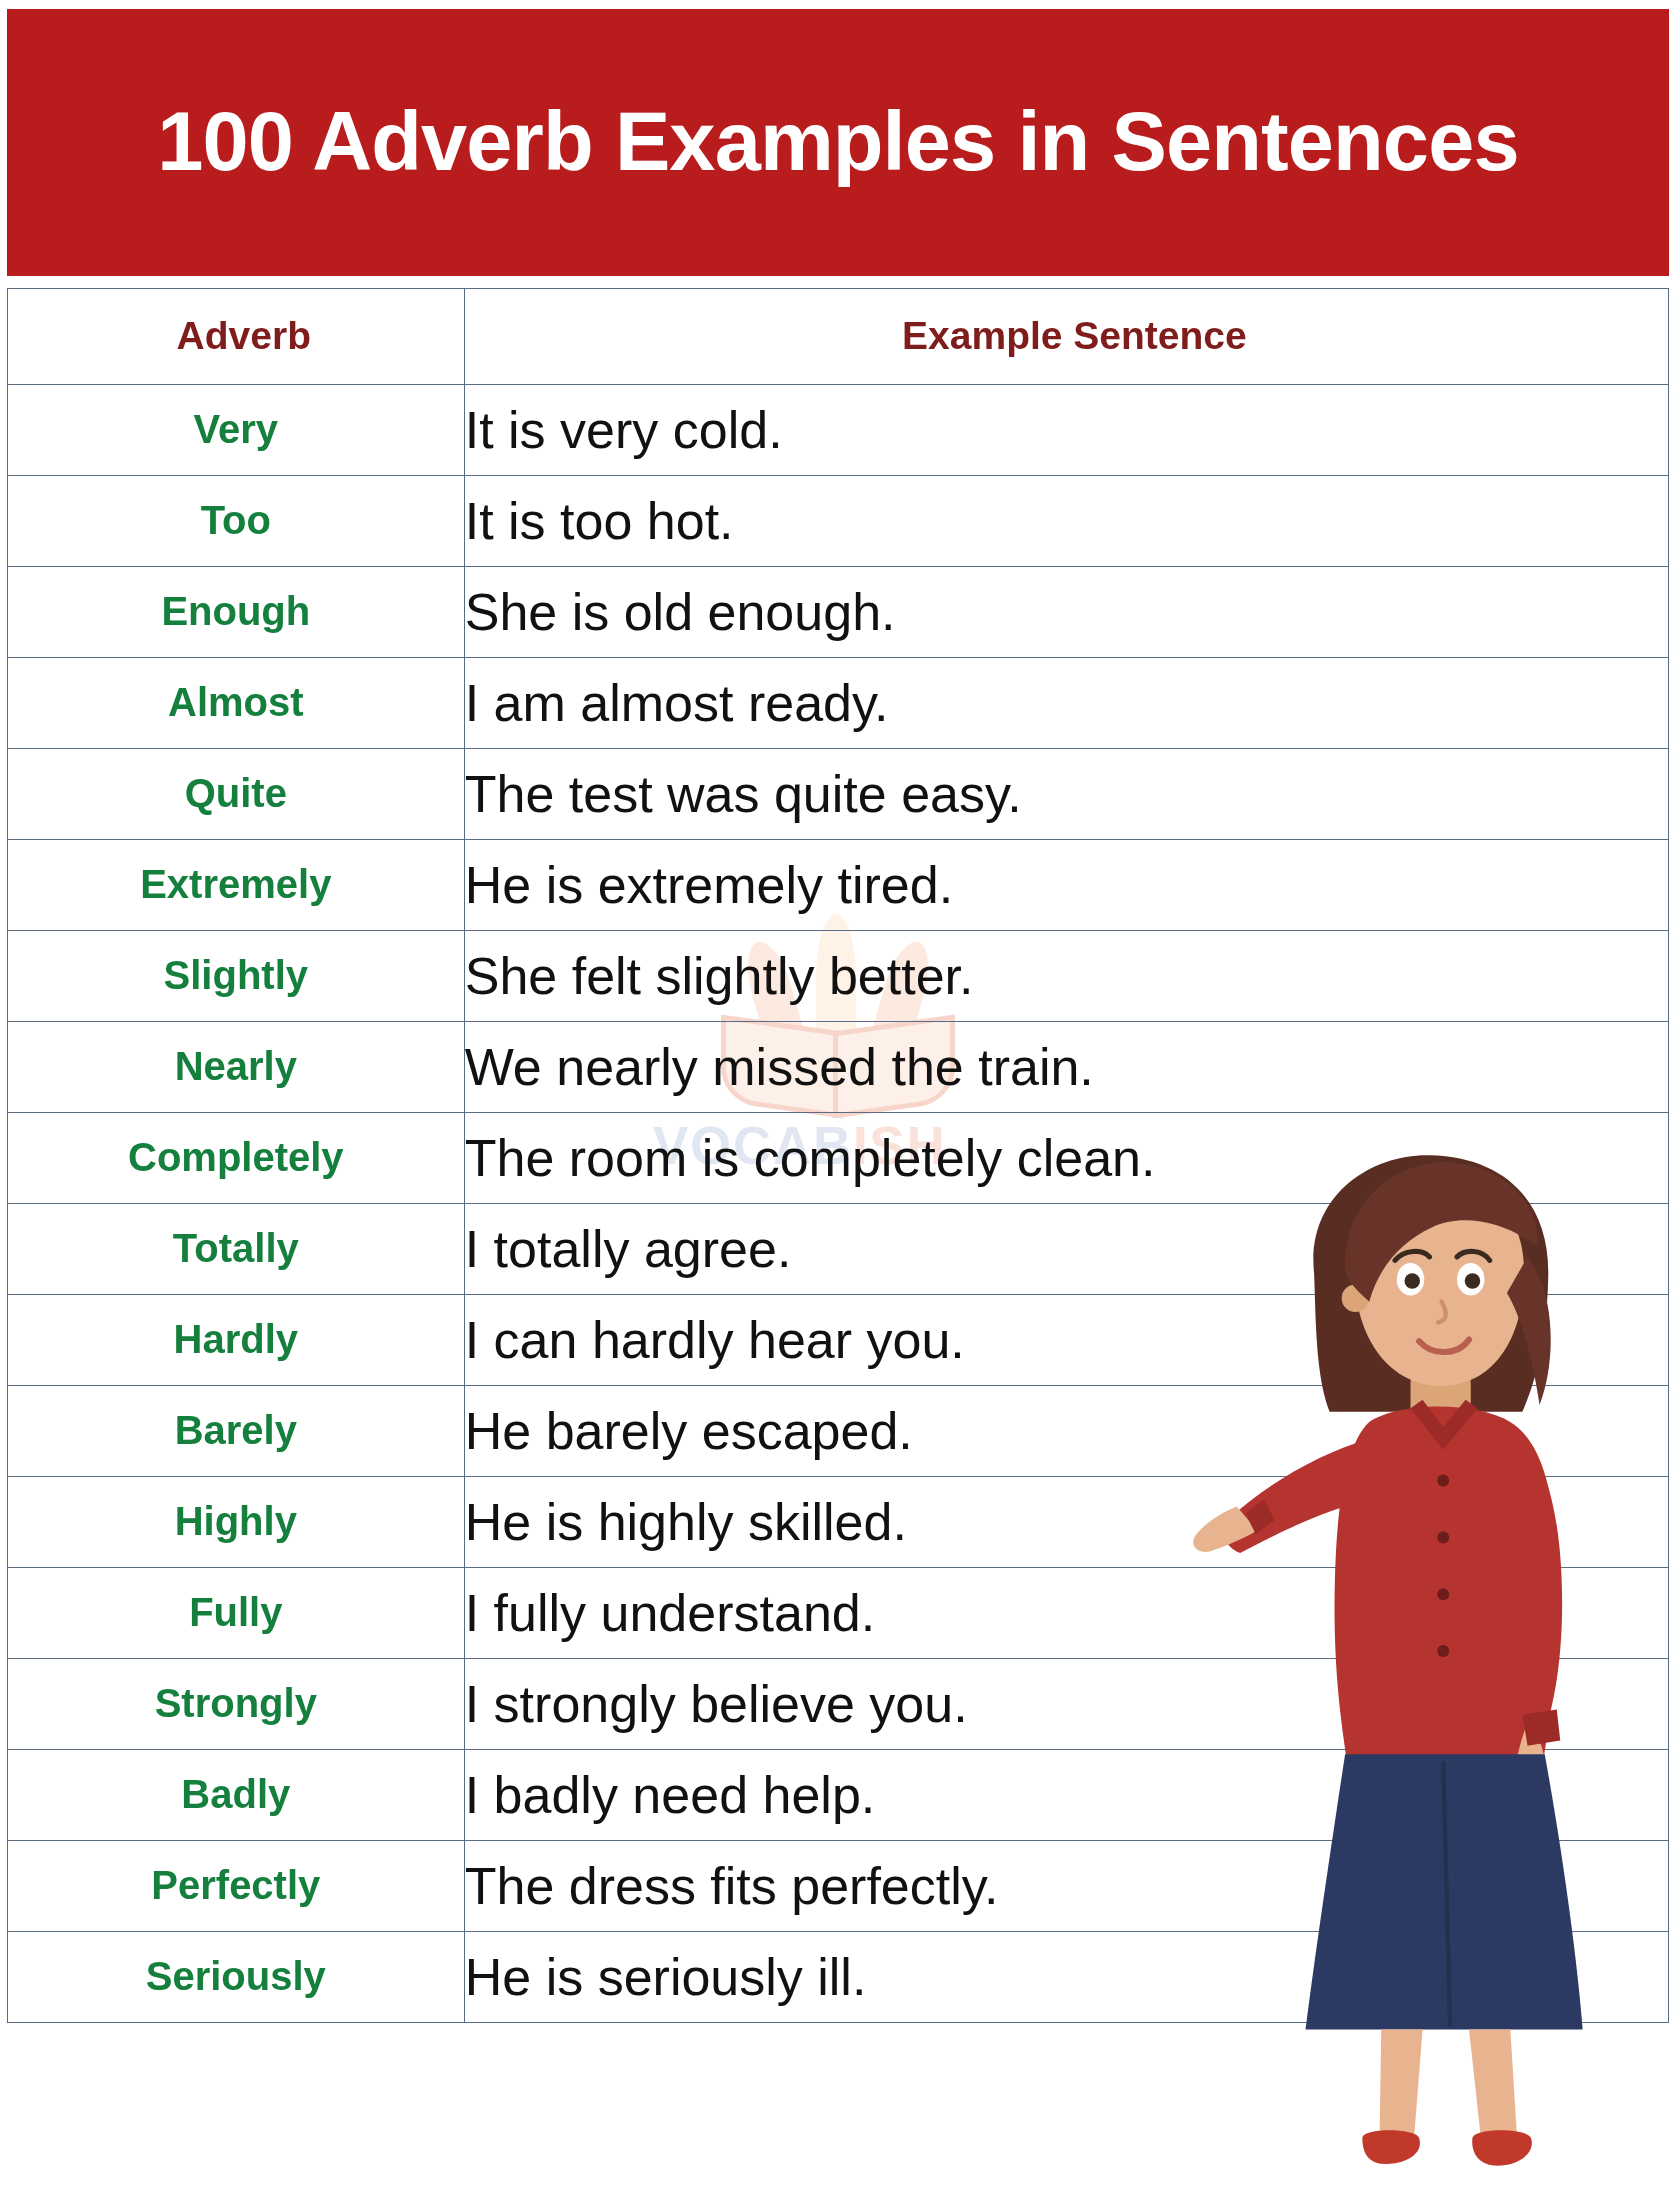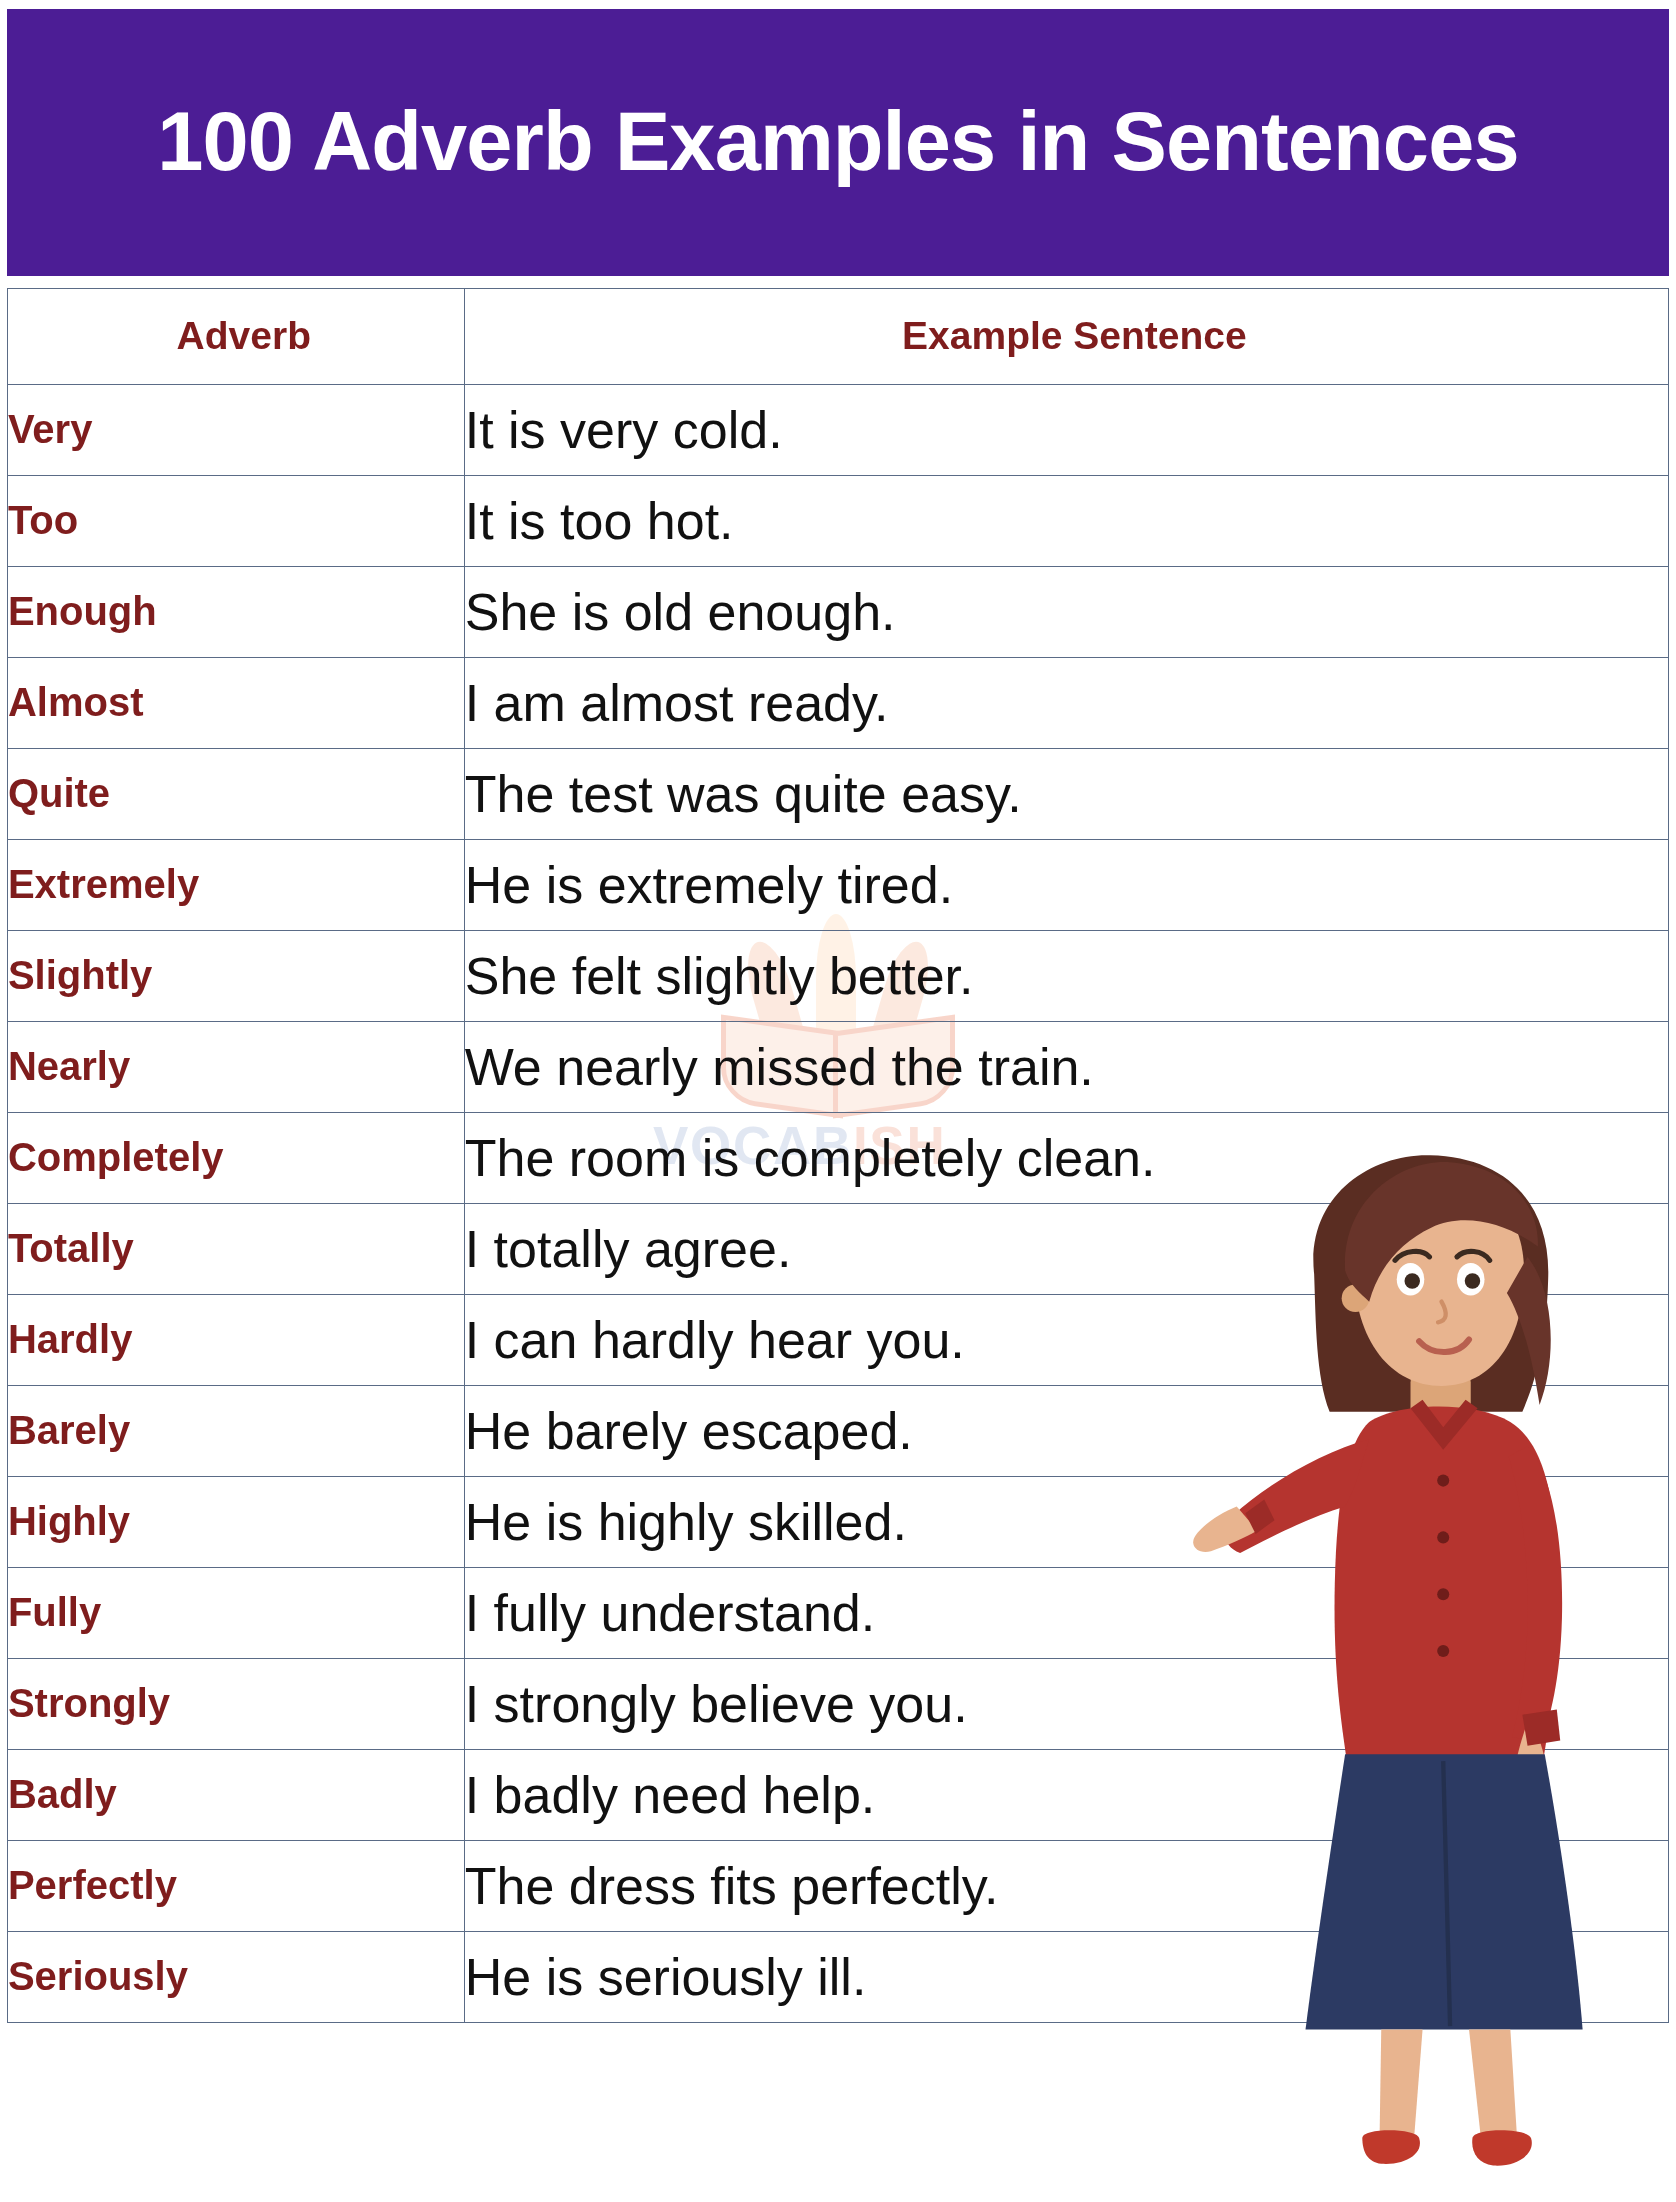--- a/index.html
+++ b/index.html
@@ -21,21 +21,21 @@
     height: 2203px;
     background: #ffffff;
     box-sizing: border-box;
     padding: 0 6.9px;
   }
 
   
   .header {
     margin: 8.6px 0 0 0;
     height: 267px;
-    background: #4c1d95;
+    background: #b91c1c;
     display: flex;
     align-items: center;
     justify-content: center;
   }
   .header-title {
     color: #ffffff;
     font-size: 83px;
     font-weight: bold;
     letter-spacing: -0.9px;
     text-align: center;
@@ -116,21 +116,22 @@
     font-size: 39px;
     font-weight: bold;
     color: #7f1d1d;
     text-align: center;
     height: 95px;
     padding-left: 16px;
   }
   td.adverb {
     font-size: 40px;
     font-weight: bold;
-    color: #7f1d1d;
+    color: #15803d;
+    text-align: center;
   }
   td.sentence {
     font-size: 52px;
     color: #111111;
     text-align: left;
     padding-left: 52px;
   }
 
   
   .illustration {

